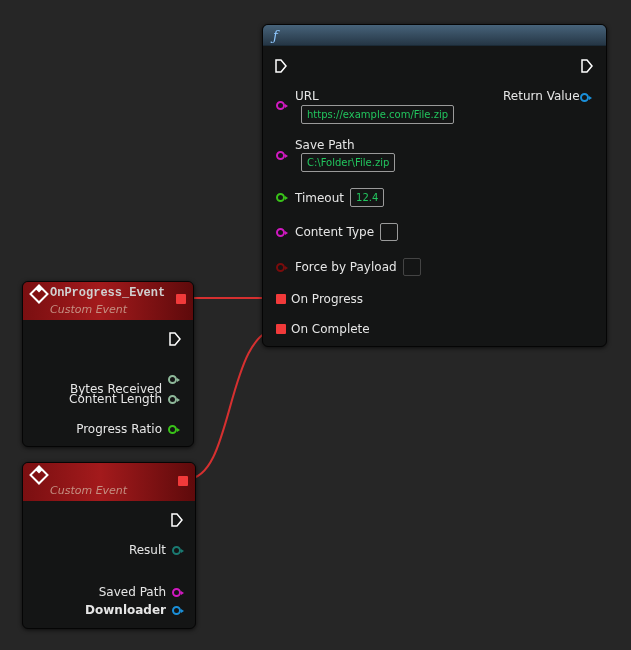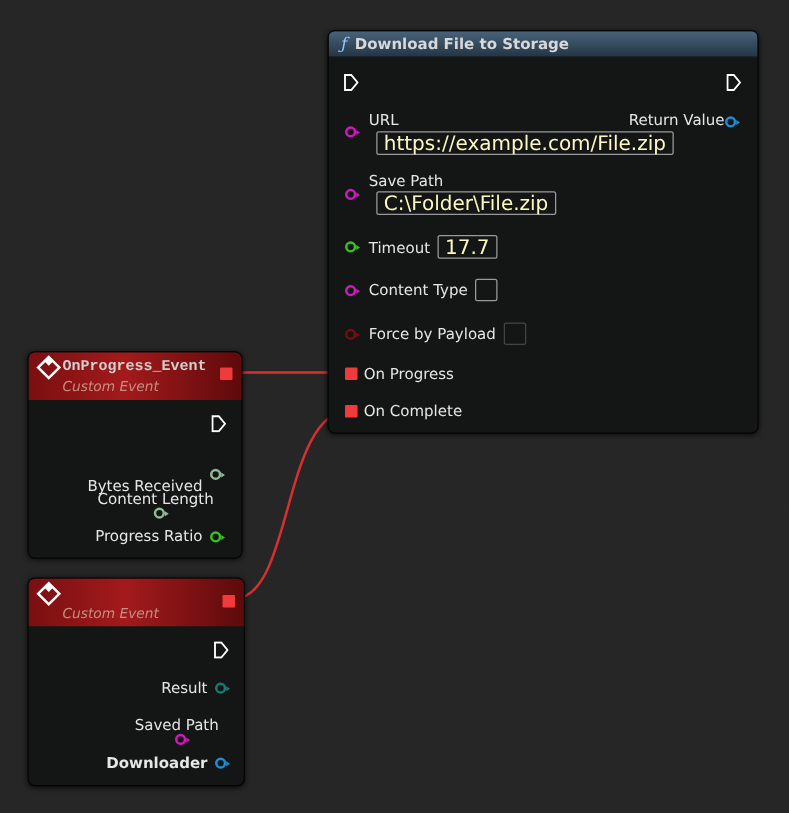--- a/index.html
+++ b/index.html
@@ -11,36 +11,35 @@
   .hdr-event{height:38px;border-radius:5px 5px 0 0;background:linear-gradient(90deg,#7a0f11,#a31a1c 45%,#5e0a0b);position:relative;}
   .hdr-event .t{position:absolute;left:27px;top:4px;font-weight:bold;color:#d0d0d0;font-size:12px;font-family:Liberation Mono, monospace;}
   .hdr-event .s{position:absolute;left:27px;top:21px;font-style:italic;color:#c48f82;font-size:11px;}
   .hdr-event .diamond{position:absolute;left:9px;top:5px;width:10px;height:10px;border:2px solid #fff;transform:rotate(45deg);}
   .hdr-event .diamond::after{content:"";position:absolute;left:-1px;top:-1px;width:5px;height:5px;background:#fff;}
   .red-sq{position:absolute;width:10px;height:10px;background:#f13a3a;border-radius:1px;}
   .row{position:absolute;display:flex;align-items:center;white-space:nowrap;}
   .pin{width:9px;height:9px;border:2px solid;border-radius:50%;box-sizing:border-box;position:relative;display:inline-block;}
   .pin::after{content:"";position:absolute;right:-5px;top:1px;border-left:3px solid;border-left-color:inherit;border-top:2.5px solid transparent;border-bottom:2.5px solid transparent;}
   .exec{width:12px;height:14px;display:inline-block;}
-  .box{border:1px solid #9a9a9a;border-radius:2px;padding:0 5px;height:17px;line-height:17px;color:#fef9c3;font-size:16px;}
+  .box{border:1px solid #9a9a9a;border-radius:2px;padding:0 5px;height:17px;line-height:17px;color:#22c55e;font-size:10px;}
   .empty{width:16px;height:16px;border:1px solid #9a9a9a;border-radius:2px;}
   .empty.dark{border-color:#444;}
 </style>
 </head>
 <body>
 
 <svg width="631" height="650" style="position:absolute;left:0;top:0;">
   <path d="M186 298 L281 298" stroke="#d63030" stroke-width="2" fill="none"></path>
   <path d="M187 479 C 235 479, 225 328, 281 328" stroke="#d63030" stroke-width="2" fill="none"></path>
 </svg>
 
 <div class="node" style="left:262px;top:24px;width:343px;height:321px;">
   <div class="hdr-func">
     <span class="f">ƒ</span>
-    <span class="hdr-title">Download File to Storage</span>
   </div>
 
   <svg class="exec" style="position:absolute;left:12px;top:34px;" viewBox="0 0 12 14">
       <path d="M1 1 H6 L11 7 L6 13 H1 Z" fill="none" stroke="#fff" stroke-width="1.5"></path>
     </svg>
   <svg class="exec" style="position:absolute;left:318px;top:34px;" viewBox="0 0 12 14">
       <path d="M1 1 H6 L11 7 L6 13 H1 Z" fill="none" stroke="#fff" stroke-width="1.5"></path>
     </svg>
 
   <span class="pin" style="position:absolute;left:13px;top:76px;border-color:#d019c0;"></span>
@@ -50,21 +49,21 @@
   <span style="position:absolute;left:240px;top:64px;">Return Value</span>
   <span class="pin" style="position:absolute;left:317px;top:68px;border-color:#1a8fd9;"></span>
 
   <span class="pin" style="position:absolute;left:13px;top:126px;border-color:#d019c0;"></span>
   <span style="position:absolute;left:32px;top:113px;">Save Path</span>
   <span class="box" style="position:absolute;left:38px;top:128px;">C:\Folder\File.zip</span>
 
   <div class="row" style="left:13px;top:163px;">
     <span class="pin" style="border-color:#39c219;"></span>
     <span style="margin-left:10px;">Timeout</span>
-    <span class="box" style="margin-left:6px;">17.7</span>
+    <span class="box" style="margin-left:6px;">12.4</span>
   </div>
 
   <div class="row" style="left:13px;top:233px;">
     <span class="pin" style="border-color:#7a0c0c;"></span>
     <span style="margin-left:10px;">Force by Payload</span>
     <span class="empty dark" style="margin-left:6px;"></span>
   </div>
 
   <div class="row" style="left:13px;top:198px;">
     <span class="pin" style="border-color:#d019c0;"></span>
@@ -86,21 +85,21 @@
     <span class="s">Custom Event</span>
     <div class="red-sq" style="left:153px;top:12px;"></div>
   </div>
   <svg class="exec" style="position:absolute;left:146px;top:50px;" viewBox="0 0 12 14">
       <path d="M1 1 H6 L11 7 L6 13 H1 Z" fill="none" stroke="#fff" stroke-width="1.5"></path>
     </svg>
   <div class="row" style="right:16px;top:80px;">
     <span style="margin-right:6px;margin-top:20px;">Bytes Received</span>
     <span class="pin" style="border-color:#8fb99a;"></span>
   </div>
-  <div class="row" style="right:16px;top:110px;flex-direction:column;">
+  <div class="row" style="right:16px;top:110px;">
     <span style="margin-right:6px;">Content Length</span>
     <span class="pin" style="border-color:#8fb99a;"></span>
   </div>
   <div class="row" style="right:16px;top:140px;">
     <span style="margin-right:6px;">Progress Ratio</span>
     <span class="pin" style="border-color:#39c219;"></span>
   </div>
 </div>
 
 <div class="node" style="left:22px;top:462px;width:172px;height:165px;">
@@ -109,21 +108,21 @@
     <span class="s">Custom Event</span>
     <div class="red-sq" style="left:155px;top:13px;"></div>
   </div>
   <svg class="exec" style="position:absolute;left:148px;top:50px;" viewBox="0 0 12 14">
       <path d="M1 1 H6 L11 7 L6 13 H1 Z" fill="none" stroke="#fff" stroke-width="1.5"></path>
     </svg>
   <div class="row" style="right:14px;top:80px;">
     <span style="margin-right:6px;">Result</span>
     <span class="pin" style="border-color:#1a7a72;"></span>
   </div>
-  <div class="row" style="right:14px;top:110px;flex-direction:column;">
+  <div class="row" style="right:14px;top:122px;">
     <span style="margin-right:6px;">Saved Path</span>
     <span class="pin" style="border-color:#d019c0;"></span>
   </div>
   <div class="row" style="right:14px;top:140px;">
     <span style="margin-right:6px;font-weight:bold;">Downloader</span>
     <span class="pin" style="border-color:#1a8fd9;"></span>
   </div>
 </div>
 
 </body></html>

